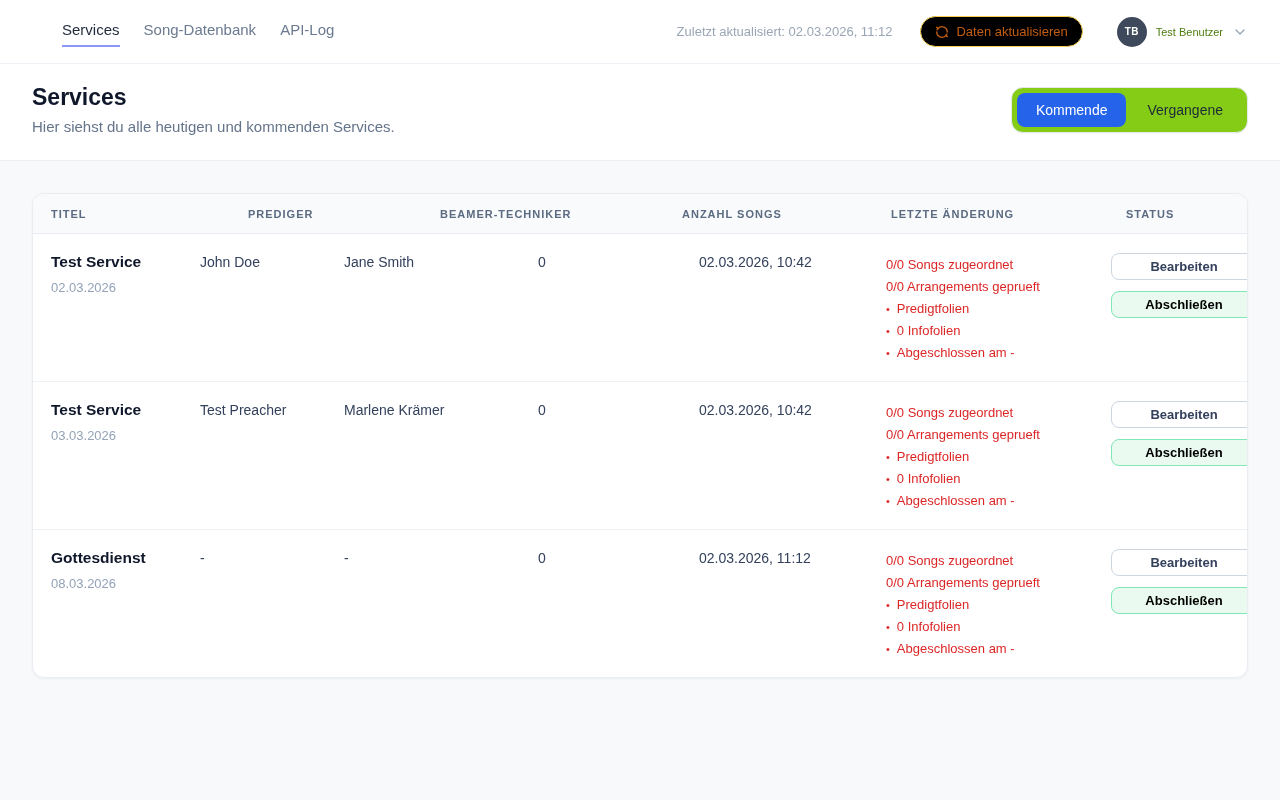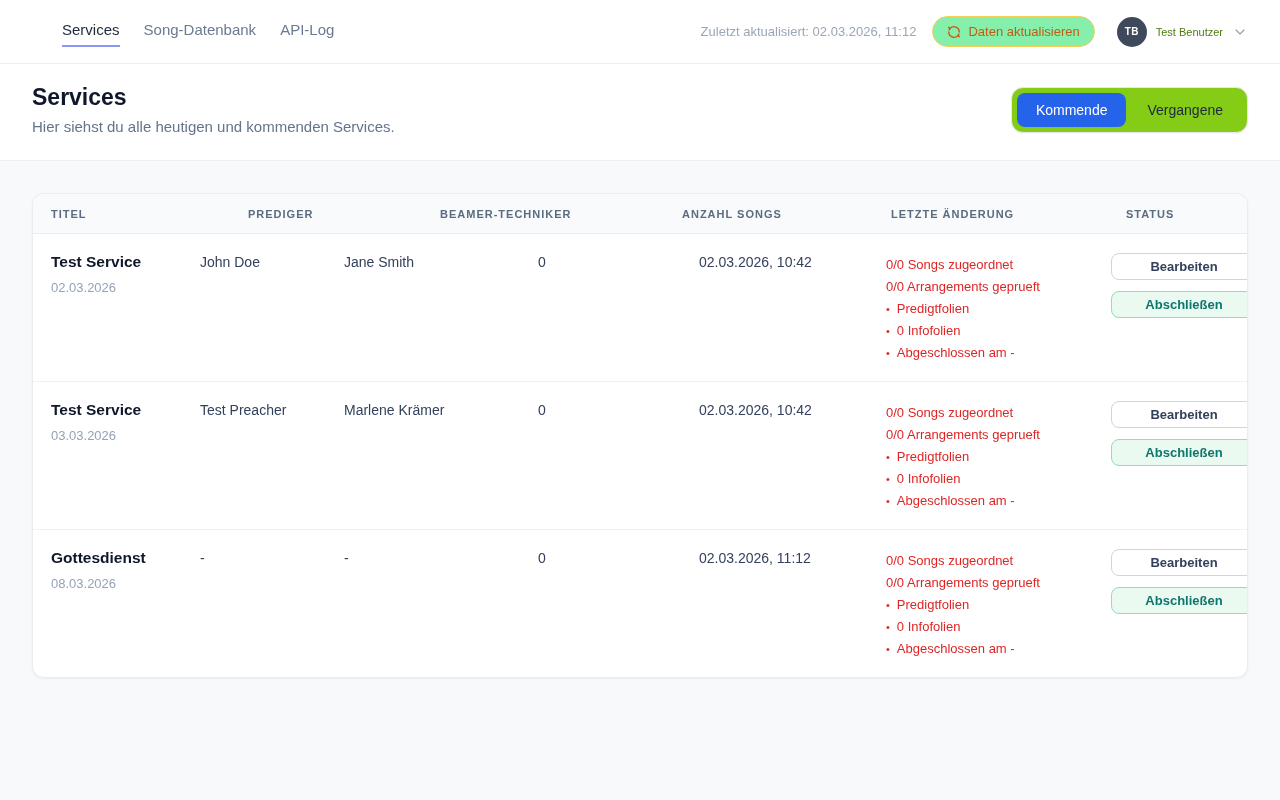--- a/index.html
+++ b/index.html
@@ -28,25 +28,25 @@
     display: flex; align-items: center; justify-content: center;
   }
   .brand-name { font-size: 15px; font-weight: bold; color: #0f172a; letter-spacing: .2px; }
   .main-nav { display: flex; align-items: center; gap: 24px; margin-left: 30px; }
   .nav-link {
     font-size: 15px; color: #6b7a90; text-decoration: none; cursor: pointer;
     padding: 4px 0 7px 0; border-bottom: 2px solid transparent;
   }
   .nav-link.active { color: #1e293b; font-weight: 500; border-bottom: 2px solid #8b96f8; }
 
-  .nav-right { margin-left: auto; display: flex; align-items: center; gap: 16px; }
+  .nav-right { margin-left: auto; display: flex; align-items: center; gap: 28px; }
   .last-updated { font-size: 13px; color: #9aa6b6; }
   .refresh-btn {
     display: flex; align-items: center; gap: 7px;
-    background: #86efac; border: 1px solid #f7ce55;
+    background: #000000; border: 1px solid #f7ce55;
     color: #c05d12; font-size: 13px; font-weight: 500;
     height: 31px; padding: 0 14px; border-radius: 16px; cursor: pointer;
     font-family: inherit;
   }
   .user-chip { display: flex; align-items: center; gap: 9px; cursor: pointer; margin-left: 6px; }
   .avatar {
     width: 30px; height: 30px; border-radius: 50%;
     background: #3e4a5b; color: #ffffff;
     font-size: 10px; font-weight: bold; letter-spacing: .3px;
     display: flex; align-items: center; justify-content: center;
@@ -114,21 +114,21 @@
   .status-bullet { line-height: 22px; display: flex; align-items: baseline; }
   .status-bullet::before { content: "•"; font-size: 11px; margin-right: 7px; }
 
   .actions-cell { display: flex; flex-direction: column; gap: 11px; align-items: flex-start; padding-top: 2px; }
   .btn-edit, .btn-close {
     width: 146px; height: 27px;
     border-radius: 8px; font-family: inherit;
     font-size: 13px; font-weight: bold; cursor: pointer;
   }
   .btn-edit { background: #ffffff; border: 1px solid #cdd5e1; color: #33415c; }
-  .btn-close { background: #eafaf1; border: 1px solid #7fe8b4; color: #0f766e; }
+  .btn-close { background: #eafaf1; border: 1px solid #7fe8b4; color: #000000; }
 </style>
 </head>
 <body>
 
 <header class="navbar">
 
   <nav class="main-nav">
     <a class="nav-link active">Services</a>
     <a class="nav-link">Song-Datenbank</a>
     <a class="nav-link">API-Log</a>

